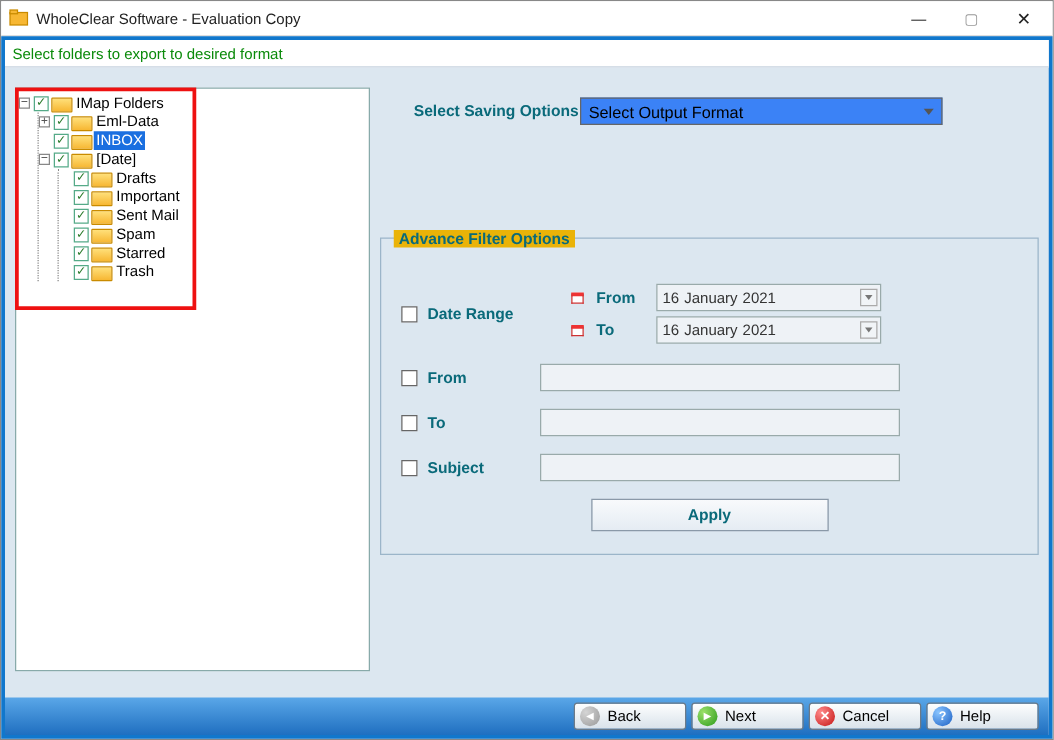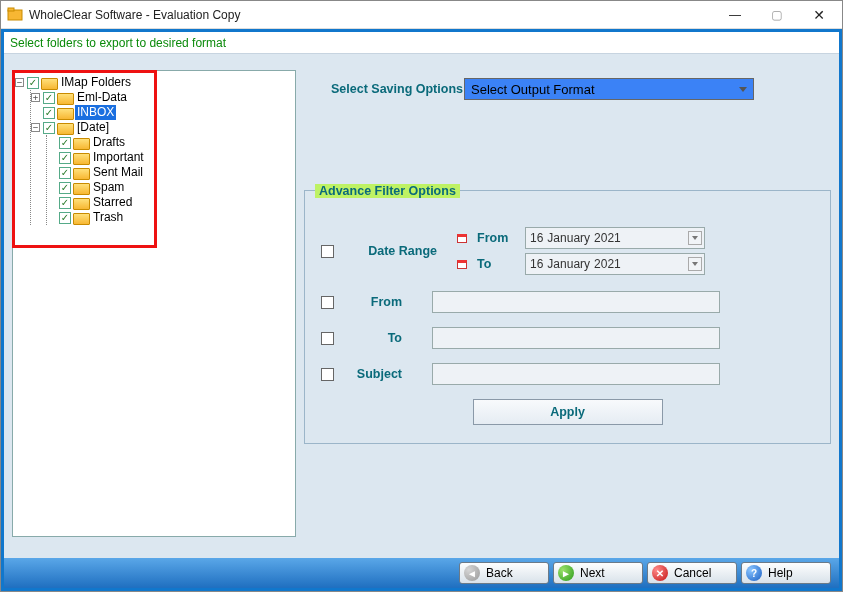--- a/index.html
+++ b/index.html
@@ -28,24 +28,24 @@
   .folder-ico::before{ content:""; position:absolute; left:0; top:1px; width:15px; height:10px; background: linear-gradient(#ffe07a,#f7b733); border:1px solid #c98b00; border-radius:1px; }
   .node-label { padding: 0 2px; }
   .node-label.selected { background: #1a6fe0; color: #fff; }
   .children { margin-left: 15px; border-left: 1px dotted #888; padding-left: 0; }
   .right-panel { position: absolute; left: 300px; right: 8px; top: 16px; bottom: 8px; }
   .row-saving { display: flex; align-items: center; gap: 1px; margin-top: 8px; }
   .lbl-green { color: #0a6a7a; font-size: 12.5px; font-weight: bold; }
   .combo { width: 290px; height: 22px; background: #3b82f6; border: 1px solid #666; display: flex; align-items: center; padding: 0 18px 0 6px; font-size: 13px; position: relative; }
   .combo::after { content: ""; position: absolute; right: 6px; top: 8px; width: 0; height: 0; border-left: 4px solid transparent; border-right: 4px solid transparent; border-top: 5px solid #555; }
   .filter-group { margin-top: 90px; border: 1px solid #9bb5c9; position: relative; padding: 34px 16px 18px 16px; }
-  .filter-legend { position: absolute; top: -7px; left: 10px; background: #bef264; padding: 0 4px; font-size: 12.5px; font-weight: bold; color: #0a6a7a; }
+  .filter-legend { position: absolute; top: -7px; left: 10px; background: #eab308; padding: 0 4px; font-size: 12.5px; font-weight: bold; color: #0a6a7a; }
   .f-row { display: flex; align-items: center; margin-bottom: 14px; min-height: 22px; }
   .chk2 { width: 13px; height: 13px; border: 1px solid #666; background: #fff; margin-right: 8px; flex-shrink:0; }
-  .f-label { color: #0a6a7a; font-size: 12.5px; font-weight: bold; width: 95px; text-align: right; }
+  .f-label { color: #0a6a7a; font-size: 12.5px; font-weight: bold; width: 95px; }
   .date-col { margin-left: 20px; }
   .date-line { display: flex; align-items: center; gap: 10px; height: 26px; }
   .date-ico { width: 10px; height: 9px; background: #fff; border: 1px solid #c33; border-top: 3px solid #e33; }
   .date-lbl { color: #0a6a7a; font-weight: bold; font-size: 12.5px; width: 38px; }
   .date-picker { width: 180px; height: 22px; border: 1px solid #9aa; background: #eef2f6; display: flex; align-items: center; font-size: 12px; color: #333; padding: 0 4px; gap: 4px; position: relative; }
   .date-picker .dp-drop { position: absolute; right: 2px; top: 3px; width: 14px; height: 14px; border: 1px solid #aaa; background: #f1f4f7; display:flex; align-items:center; justify-content:center; }
   .date-picker .dp-drop::after{ content:""; width:0;height:0;border-left:3px solid transparent;border-right:3px solid transparent;border-top:4px solid #777; }
   .txt { flex: 1; height: 22px; background: #eef2f6; border: 1px solid #9aa; margin-left: 30px; max-width: 288px; }
   .apply-row { display: flex; justify-content: center; margin-top: 6px; }
   .apply-btn { width: 190px; height: 26px; border: 1px solid #8a99a8; background: linear-gradient(#f8fafc,#e5ecf3); font-size: 12.5px; font-weight: bold; color: #0a6a7a; display:flex; align-items:center; justify-content:center;text-align:right; }

